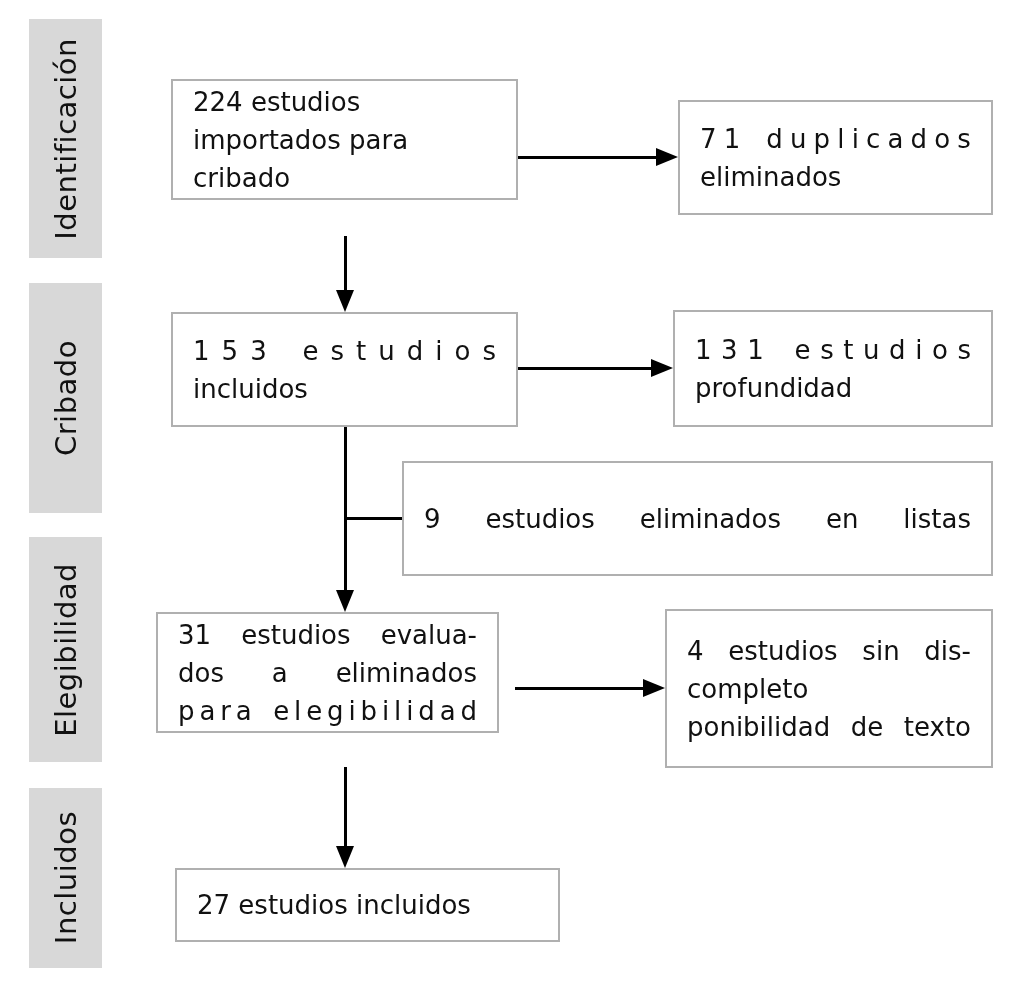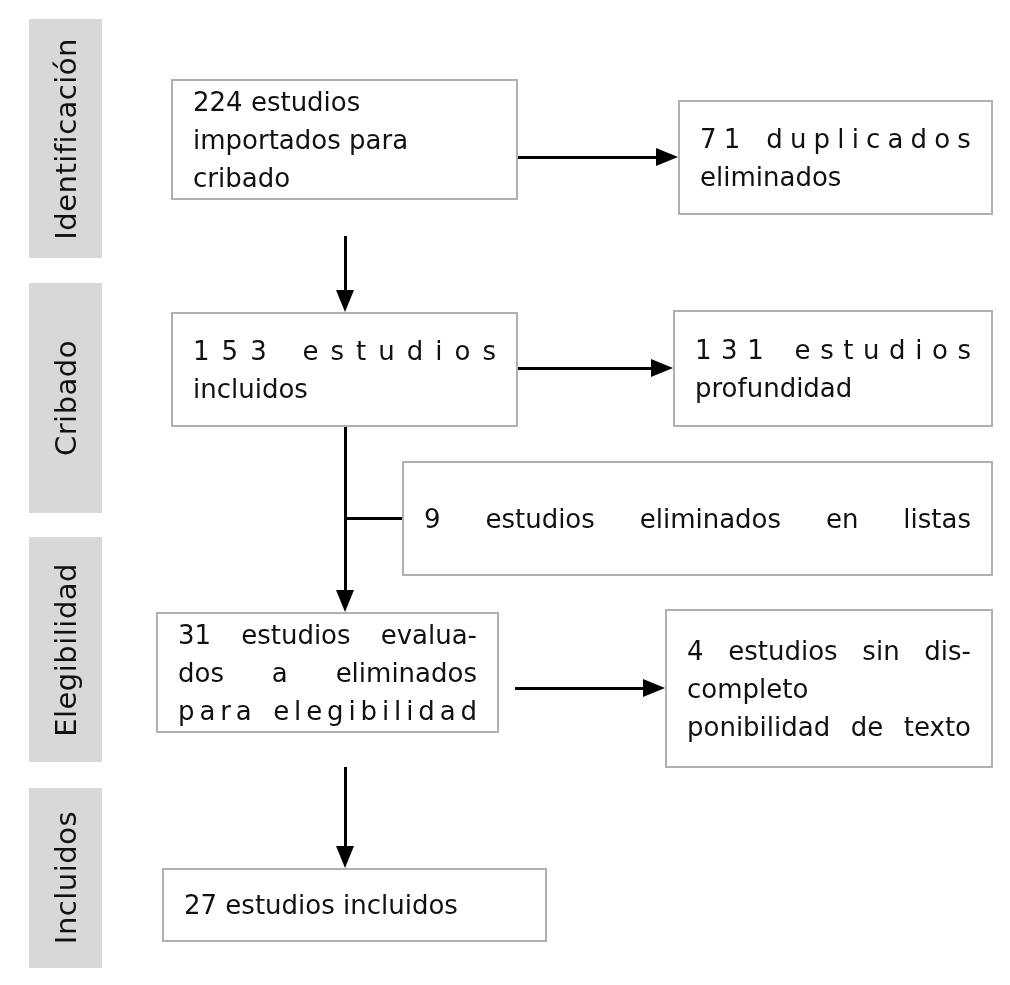--- a/index.html
+++ b/index.html
@@ -190,21 +190,21 @@
         <span>dis-</span>
       </div>
       <div class="line normal">completo</div>
       <div class="line jword">
         <span>ponibilidad</span>
         <span>de</span>
         <span>texto</span>
       </div>
     </div>
 
-  <div class="box" style="left:162px;top:868px;width:385px;height:74px">
+  <div class="box" style="left:175px;top:868px;width:385px;height:74px">
       <div class="line normal">27 estudios incluidos</div>
     </div>
 
   <div>
     <div class="shaft" style="left:518px;top:156px;width:138px;height:3px"></div>
     <div class="head-right" style="left:656px;top:148px"></div>
   </div>
 
   <div>
     <div class="shaft" style="left:344px;top:236px;width:3px;height:56px"></div>

